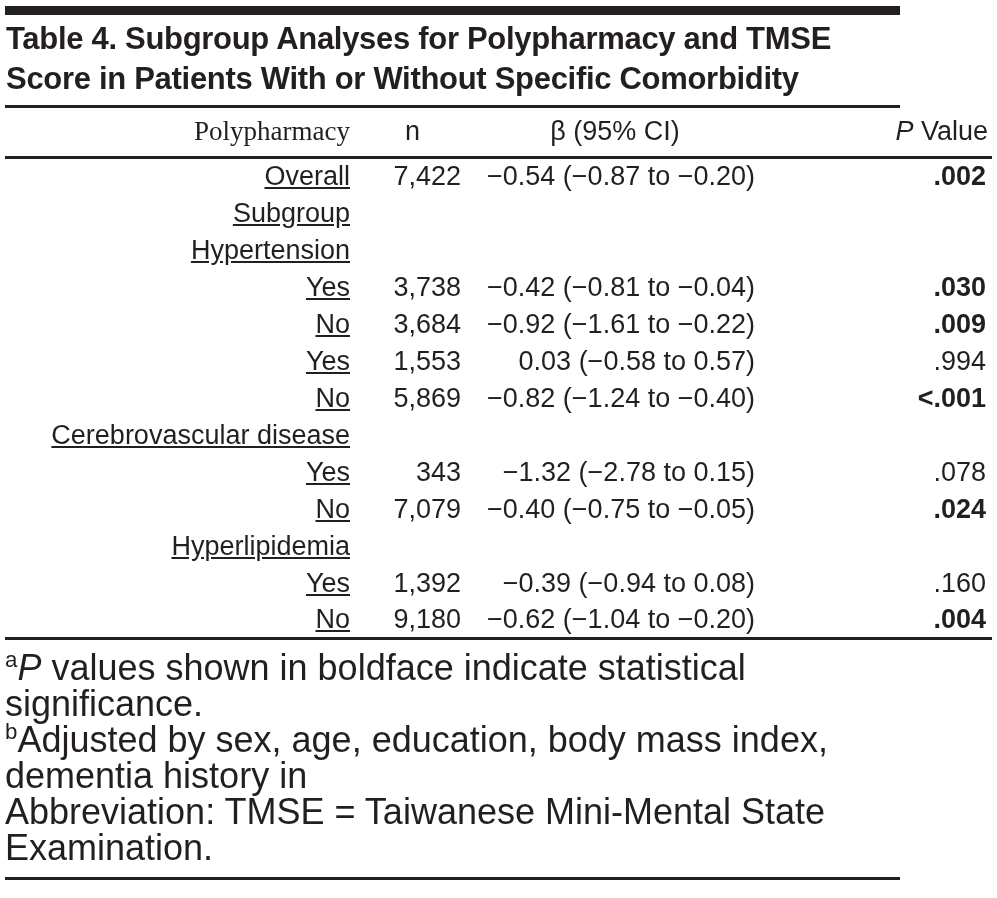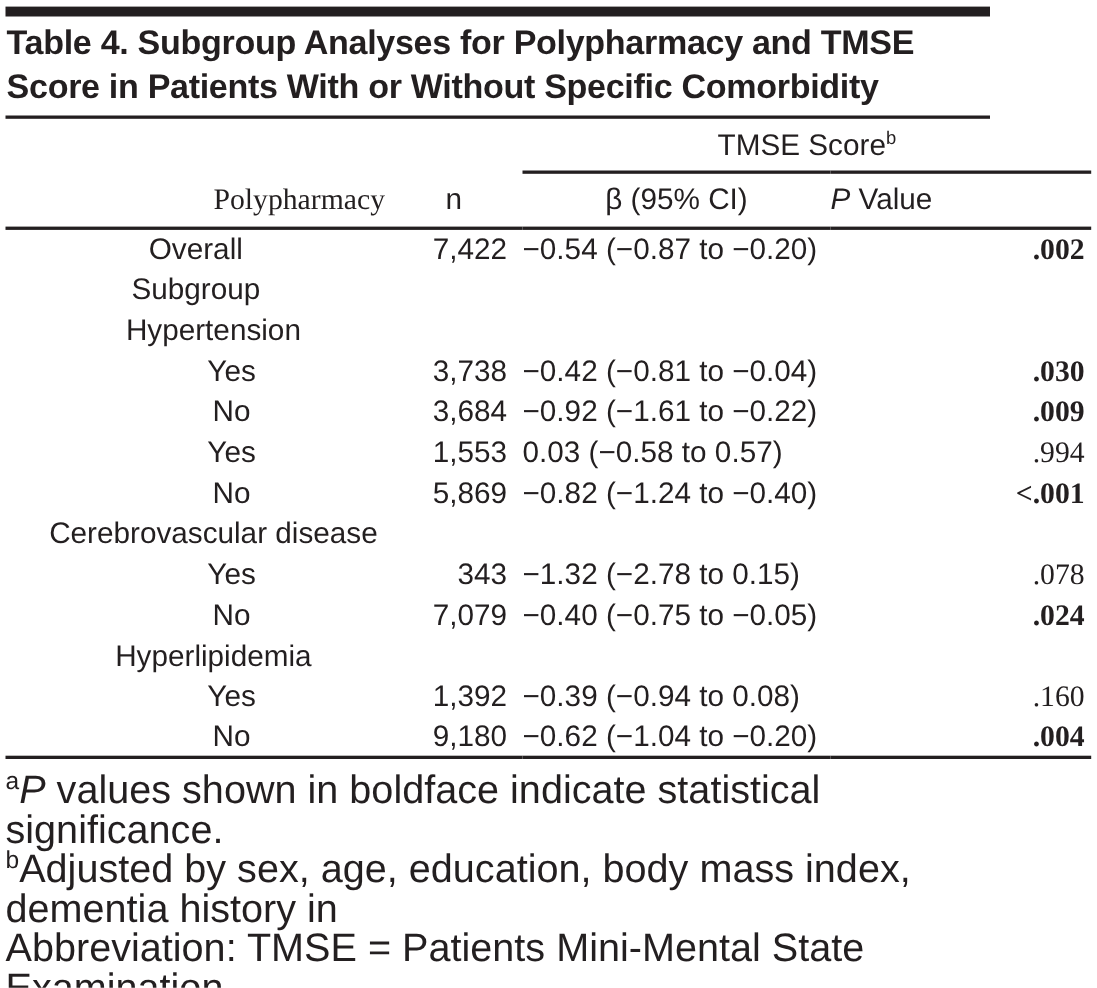--- a/index.html
+++ b/index.html
@@ -36,30 +36,30 @@
   }
   sup { font-size: 62%; vertical-align: super; line-height: 0; }
   .colhead-row th {
     border-bottom: 3px solid #231f20;
     vertical-align: bottom;
     padding: 8px 0 9px 0;
   }
   .colhead-row .h-label { text-align: right; padding-left: 1px; font-family: Liberation Serif, serif; }
   .colhead-row .h-n { text-align: center; }
   .colhead-row .h-beta { text-align: center; }
-  .colhead-row .h-p { text-align: left; padding-right: 4px; }
+  .colhead-row .h-p { text-align: right; padding-right: 4px; }
   .italic { font-style: italic; }
   tbody td { height: 37px; vertical-align: middle; padding: 0; }
   tbody tr:last-child td { border-bottom: 3px solid #231f20; }
-  td.c-label { text-align: center; padding-left: 1px; white-space: nowrap; }
+  td.c-label { text-align: right; padding-left: 1px; white-space: nowrap; text-decoration: underline; }
   td.c-label.ind1 { padding-left: 33px; }
   td.c-label.ind2 { padding-left: 66px; }
   td.c-n { text-align: right; padding-right: 14px; white-space: nowrap; }
-  td.c-beta { text-align: left; white-space: nowrap; }
-  td.c-p { text-align: right; padding-right: 6px; white-space: nowrap; font-family: Liberation Serif, serif; }
+  td.c-beta { text-align: right; white-space: nowrap; }
+  td.c-p { text-align: right; padding-right: 6px; white-space: nowrap; }
   .bold { font-weight: 700; }
   .footnotes { margin-top: 10px; font-size: 36px; line-height: 36px; }
   .footnote { margin: 0; }
   .fn-cont { display: block; padding-left: 17px; }
   .bottom-rule { margin-top: 11px; }
 </style>
 </head>
 <body>
 
 <div class="page">
@@ -74,24 +74,20 @@
   <div class="rule"></div>
 
   <table class="results">
     <colgroup>
       <col class="c1">
         <col class="c2">
         <col class="c3">
         <col class="c4">
     </colgroup>
     <thead>
-      <tr class="spanner-row">
-        <td class="empty-cell" colspan="2"></td>
-        <th class="spanner-cell" colspan="2"><span>TMSE Score</span><sup>b</sup></th>
-      </tr>
       <tr class="colhead-row">
         <th class="h-label">Polypharmacy</th>
         <th class="h-n">n</th>
         <th class="h-beta">β (95% CI)</th>
         <th class="h-p"><span class="italic">P</span><span> Value</span></th>
       </tr>
     </thead>
     <tbody>
       <tr>
         <td class="c-label">Overall</td>
@@ -170,18 +166,18 @@
         <td class="c-n">9,180</td>
         <td class="c-beta">−0.62 (−1.04 to −0.20)</td>
         <td class="c-p bold">.004</td>
       </tr>
     </tbody>
   </table>
 
   <div class="footnotes">
     <p class="footnote"><sup>a</sup><span class="italic">P</span><span> values shown in boldface indicate statistical significance.</span></p>
     <p class="footnote"><sup>b</sup><span>Adjusted by sex, age, education, body mass index, dementia history in</span></p>
-    <p class="footnote">Abbreviation: TMSE = Patients Mini-Mental State Examination.</p>
+    <p class="footnote">Abbreviation: TMSE = Taiwanese Mini-Mental State Examination.</p>
   </div>
 
   <div class="rule bottom-rule"></div>
 
 </div>
 
 </body></html>

